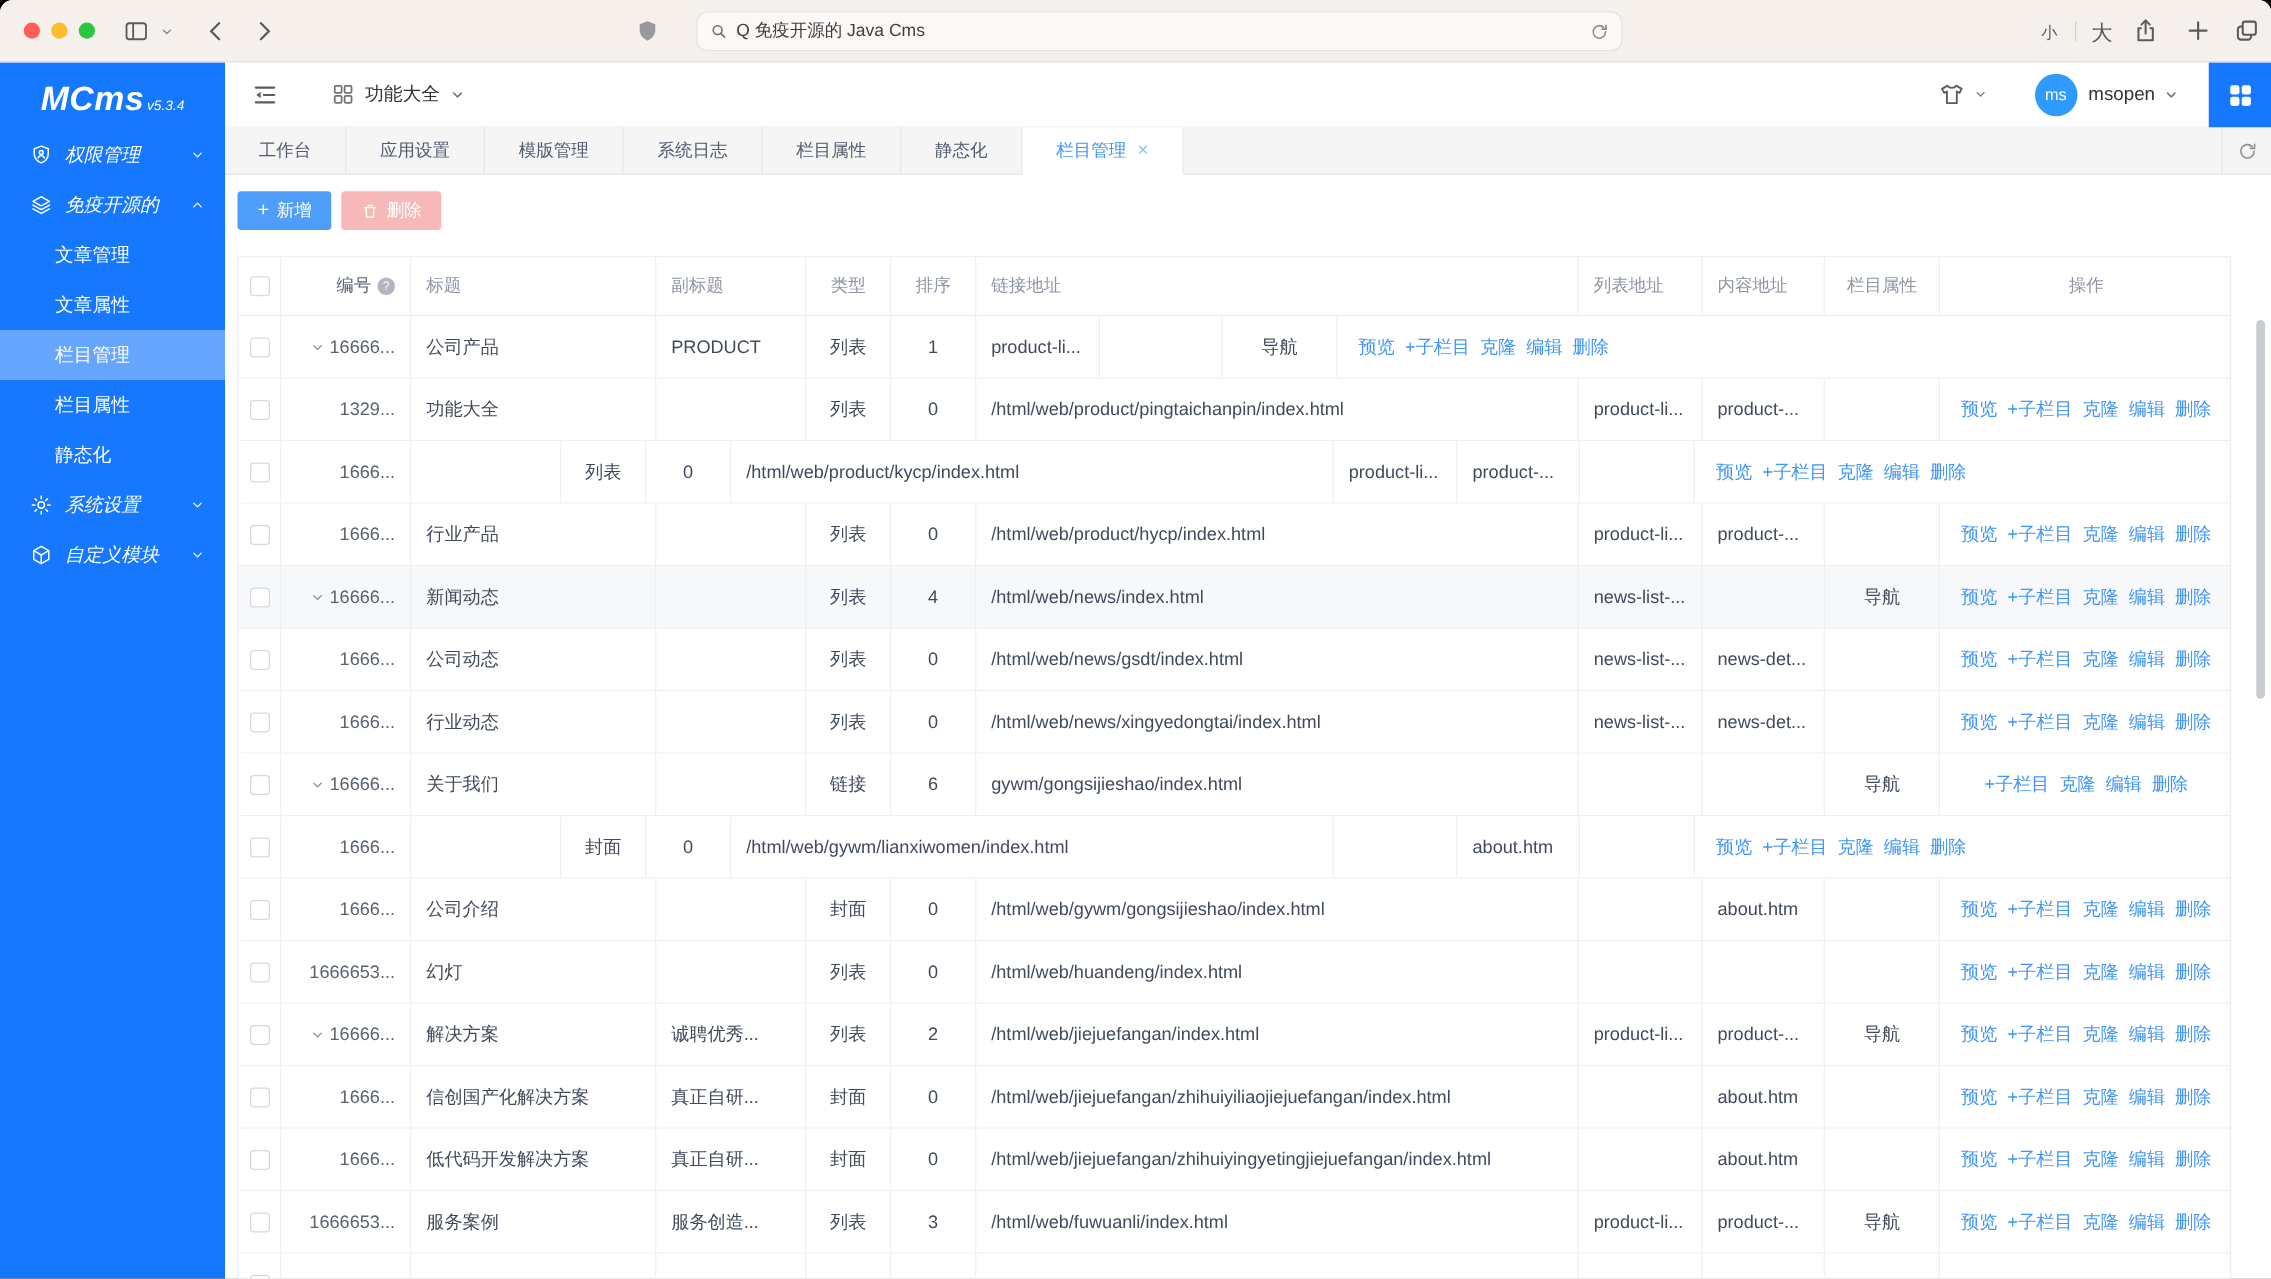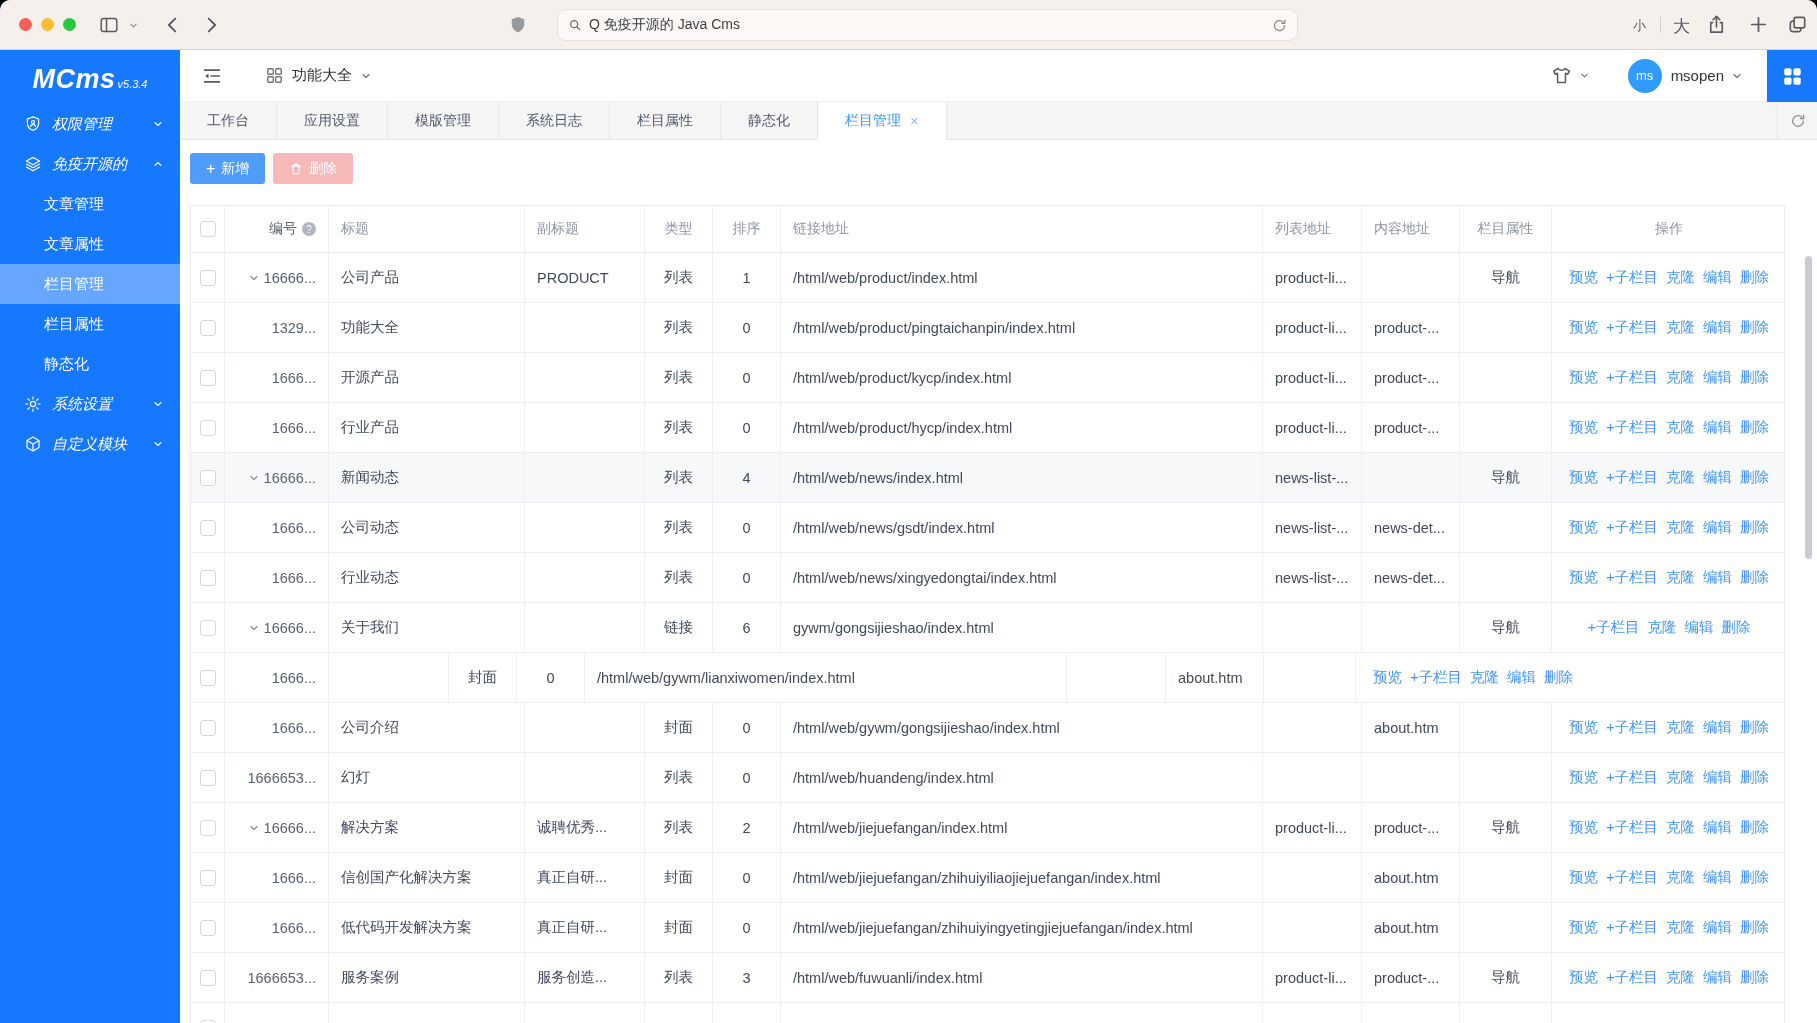--- a/index.html
+++ b/index.html
@@ -390,21 +390,20 @@
                     <svg width="12" height="12" viewBox="0 0 24 24" fill="none" stroke="currentColor" stroke-width="2.2" stroke-linecap="round" stroke-linejoin="round">
                       <polyline points="6 9 12 15 18 9"></polyline>
                     </svg>
                   </span>
                   <span>16666...</span>
                 </div>
                 <div class="td col-title" style="width: 196px;">公司产品</div>
                 <div class="td col-subtitle" style="width: 120px;">PRODUCT</div>
                 <div class="td col-type" style="width: 68px;">列表</div>
                 <div class="td col-sort" style="width: 68px;">1</div>
-                <div class="td col-link" style="width: 482px;">/html/web/product/index.html</div>
                 <div class="td col-list" style="width: 99px;">product-li...</div>
                 <div class="td col-content" style="width: 98px;"></div>
                 <div class="td col-attr" style="width: 92px;">导航</div>
                 <div class="td col-ops" style="width: 234px;">
                   <span class="op">预览</span>
                   <span class="op">+子栏目</span>
                   <span class="op">克隆</span>
                   <span class="op">编辑</span>
                   <span class="op">删除</span>
                 </div>
@@ -432,21 +431,20 @@
                   <span class="op">删除</span>
                 </div>
               </div>
               <div class="tr">
                 <div class="td col-check" style="width: 34px;">
                   <span class="cb"></span>
                 </div>
                 <div class="td col-id" style="width: 104px;">
                   <span>1666...</span>
                 </div>
-                <div class="td col-title" style="width: 196px;">开源产品</div>
                 <div class="td col-subtitle" style="width: 120px;"></div>
                 <div class="td col-type" style="width: 68px;">列表</div>
                 <div class="td col-sort" style="width: 68px;">0</div>
                 <div class="td col-link" style="width: 482px;">/html/web/product/kycp/index.html</div>
                 <div class="td col-list" style="width: 99px;">product-li...</div>
                 <div class="td col-content" style="width: 98px;">product-...</div>
                 <div class="td col-attr" style="width: 92px;"></div>
                 <div class="td col-ops" style="width: 234px;">
                   <span class="op">预览</span>
                   <span class="op">+子栏目</span>

